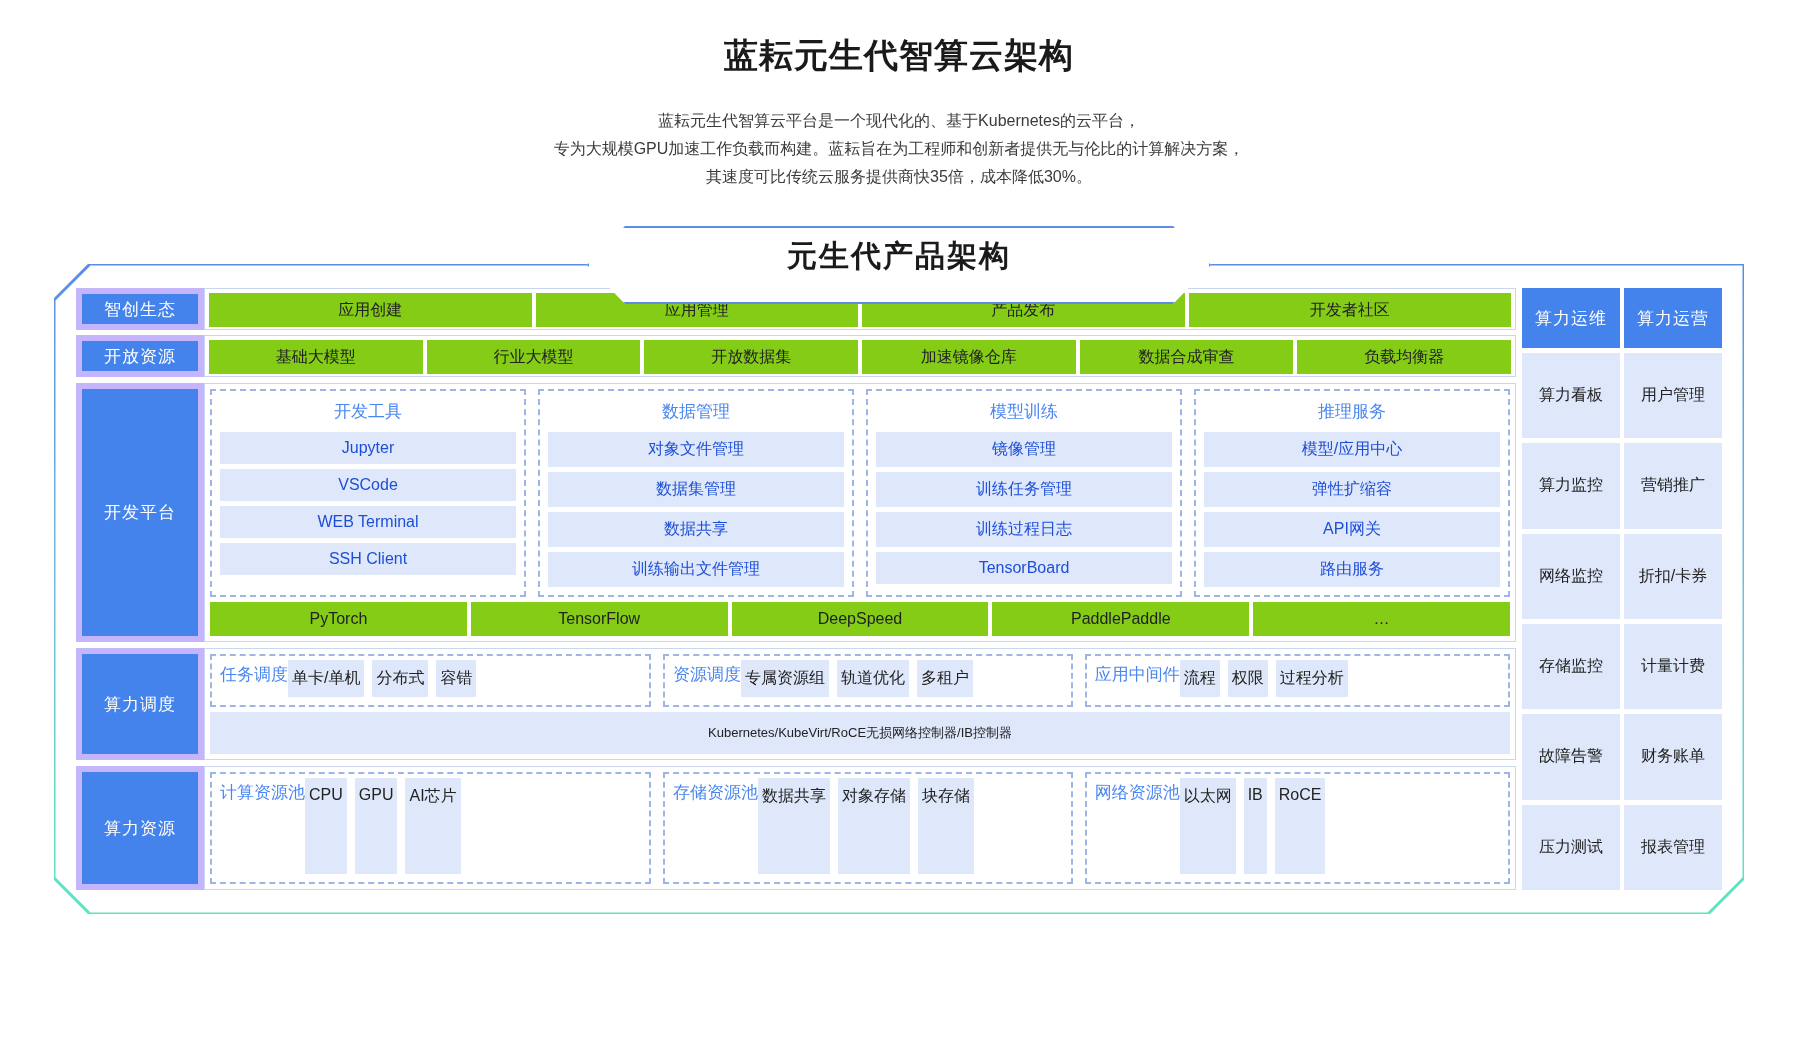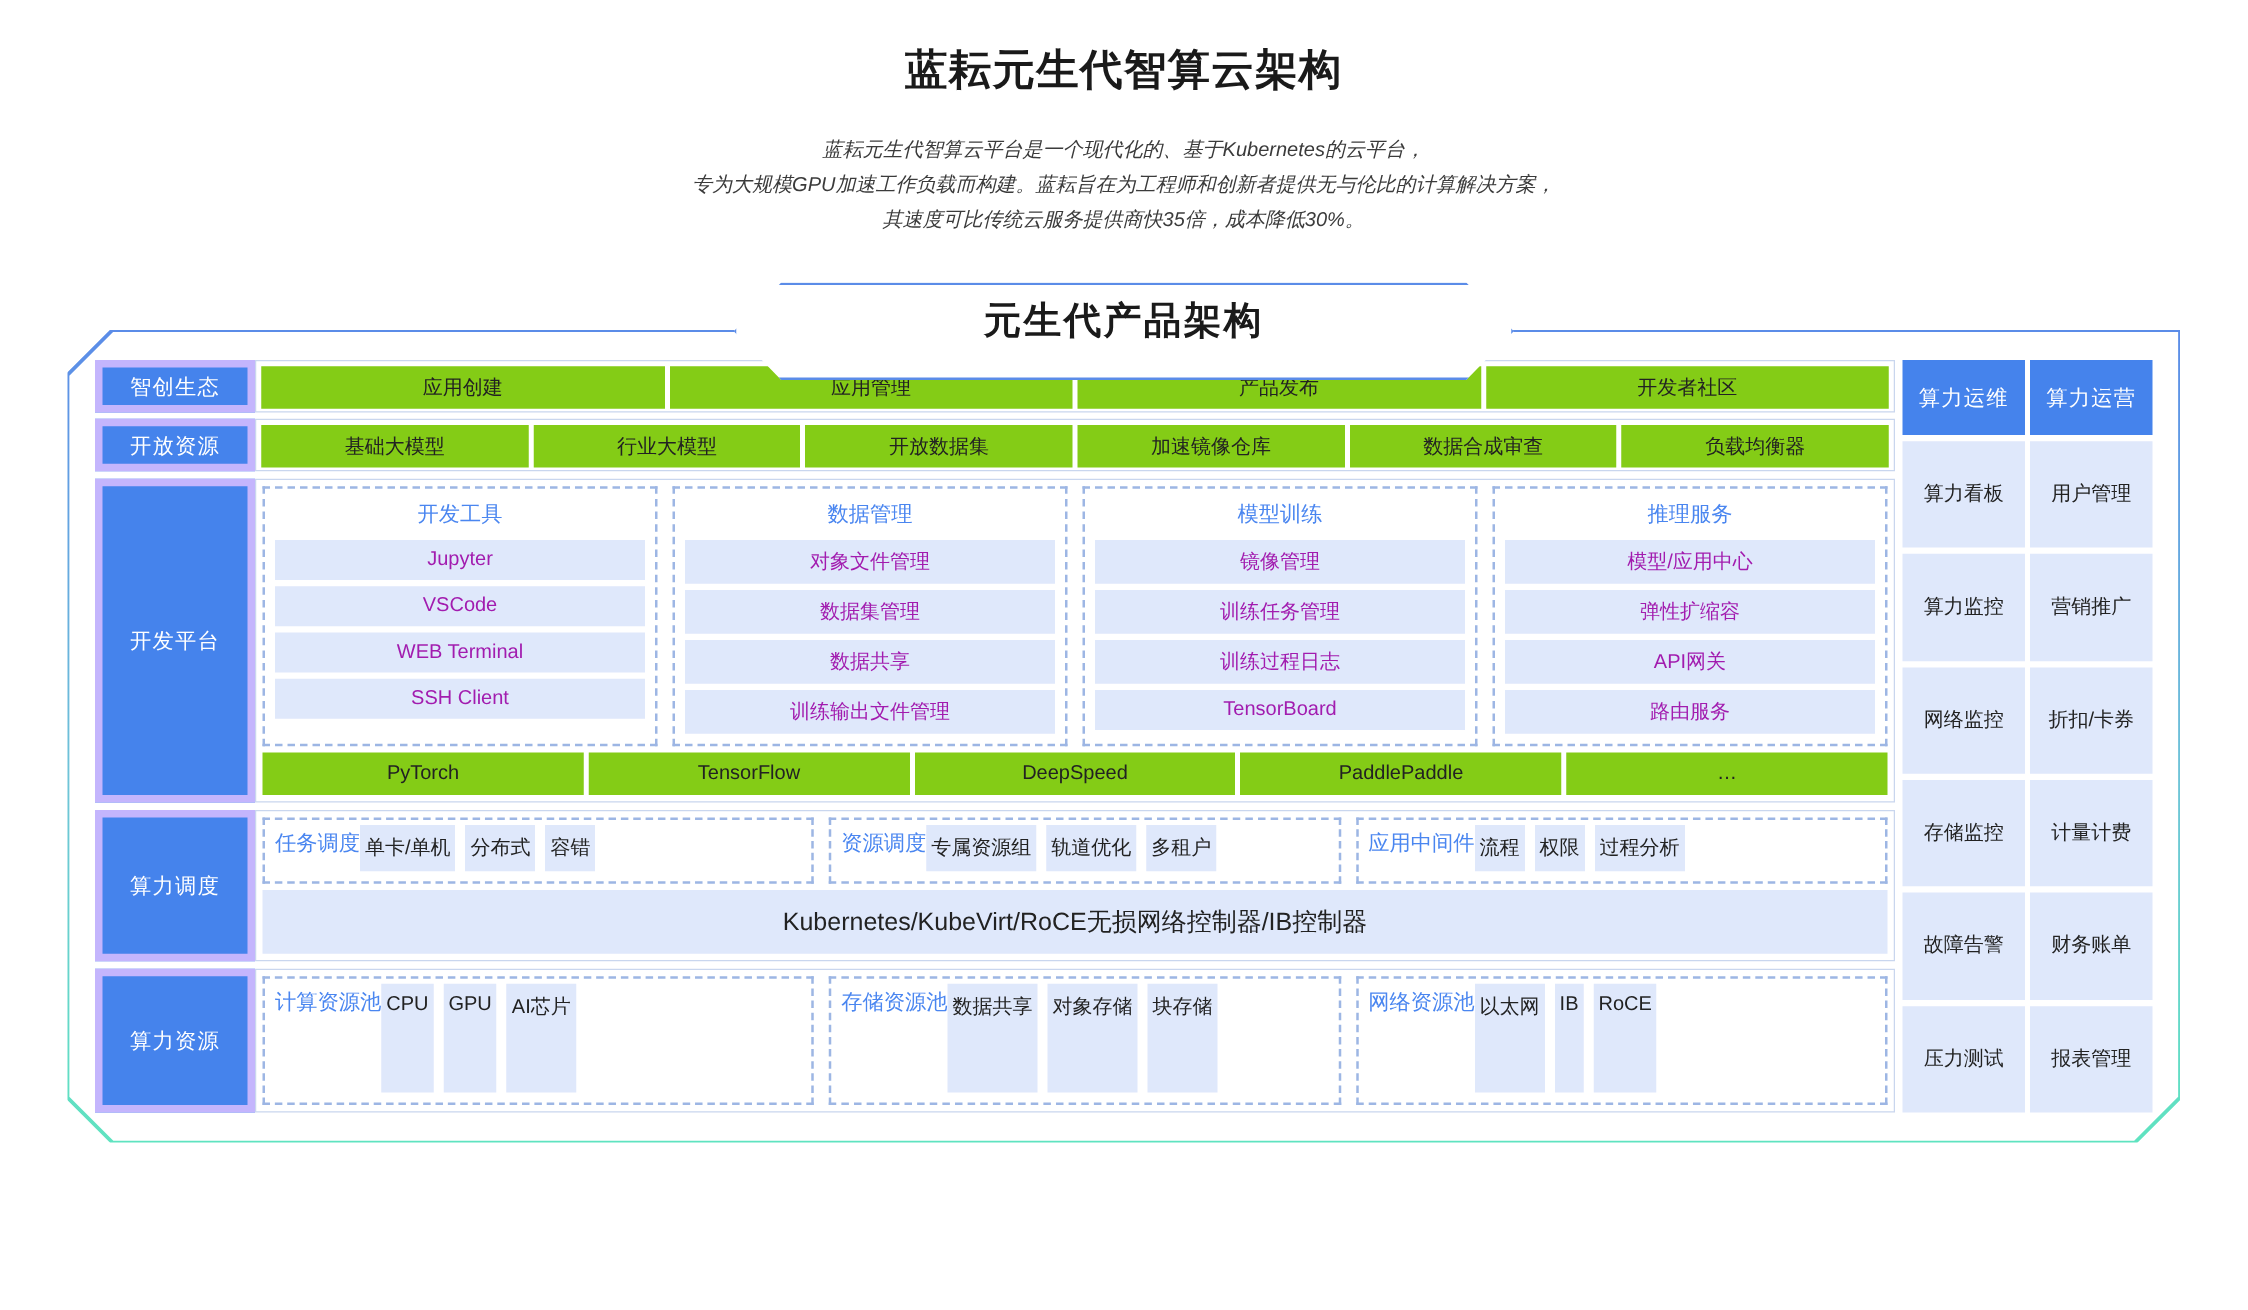--- a/index.html
+++ b/index.html
@@ -18,21 +18,20 @@
     color: #1a1a1a;
     letter-spacing: 1px;
     padding-top: 33px;
   }
   .page-desc {
     text-align: center;
     margin-top: 28px;
     font-size: 16px;
     line-height: 28px;
     color: #3b3b3b;
-    font-style: italic;
   }
   .page-desc div { white-space: nowrap; }
 
   
   .banner-wrap {
     position: relative;
     height: 78px;
     margin-top: 35px;
   }
   .banner {
@@ -155,21 +154,21 @@
   .group-title {
     text-align: center;
     color: #4A86F0;
     font-size: 17px;
     padding: 3px 0 4px 0;
   }
   .group-item {
     background: #DFE8FB;
     text-align: center;
     font-size: 16px;
-    color: #a21caf;
+    color: #1d4ed8;
     padding: 7px 0;
   }
   .fw-row { display: flex; gap: 4px; }
   .fw-row .cell { padding: 8px 0; }
 
   
   .sched-row { margin-bottom: 6px; }
   .sched-body {
     flex: 1;
     border: 1px solid #C9D6EE;
@@ -193,21 +192,21 @@
     background: #DFE8FB;
     text-align: center;
     font-size: 16px;
     color: #222;
     padding: 8px 4px;
     white-space: nowrap;
   }
   .wide-bar {
     background: #DFE8FB;
     text-align: center;
-    font-size: 20px;
+    font-size: 13px;
     color: #222;
     padding: 12px 0;
   }
 
   
   .res-row { }
   .res-body {
     flex: 1;
     border: 1px solid #C9D6EE;
     background: #fff;

